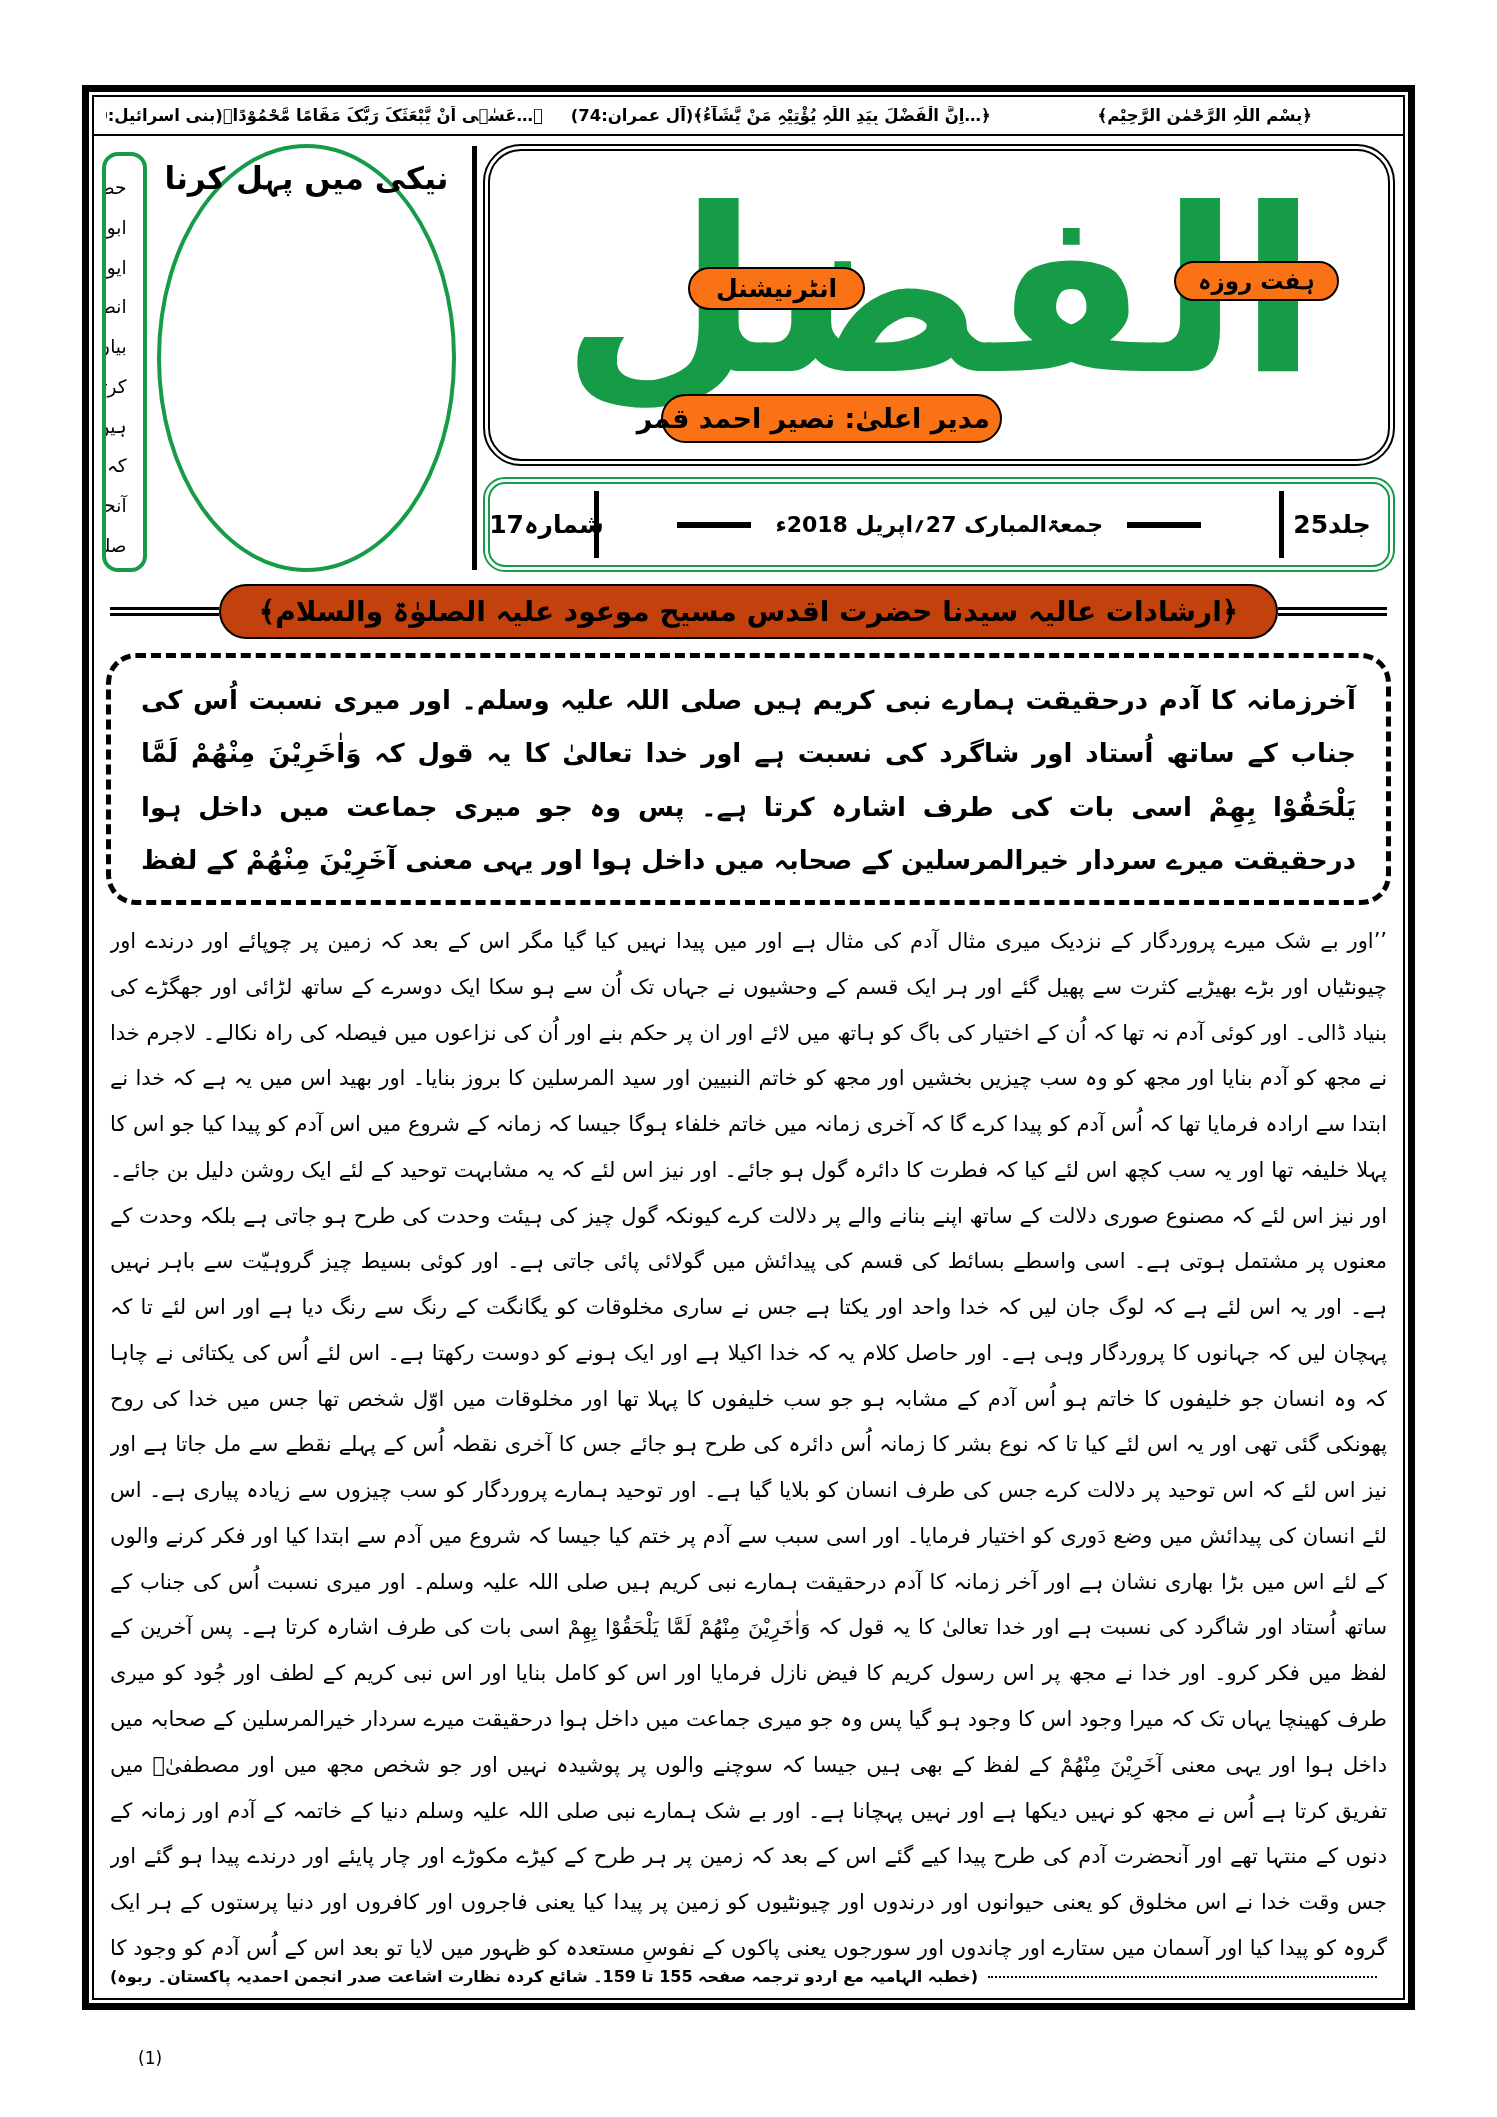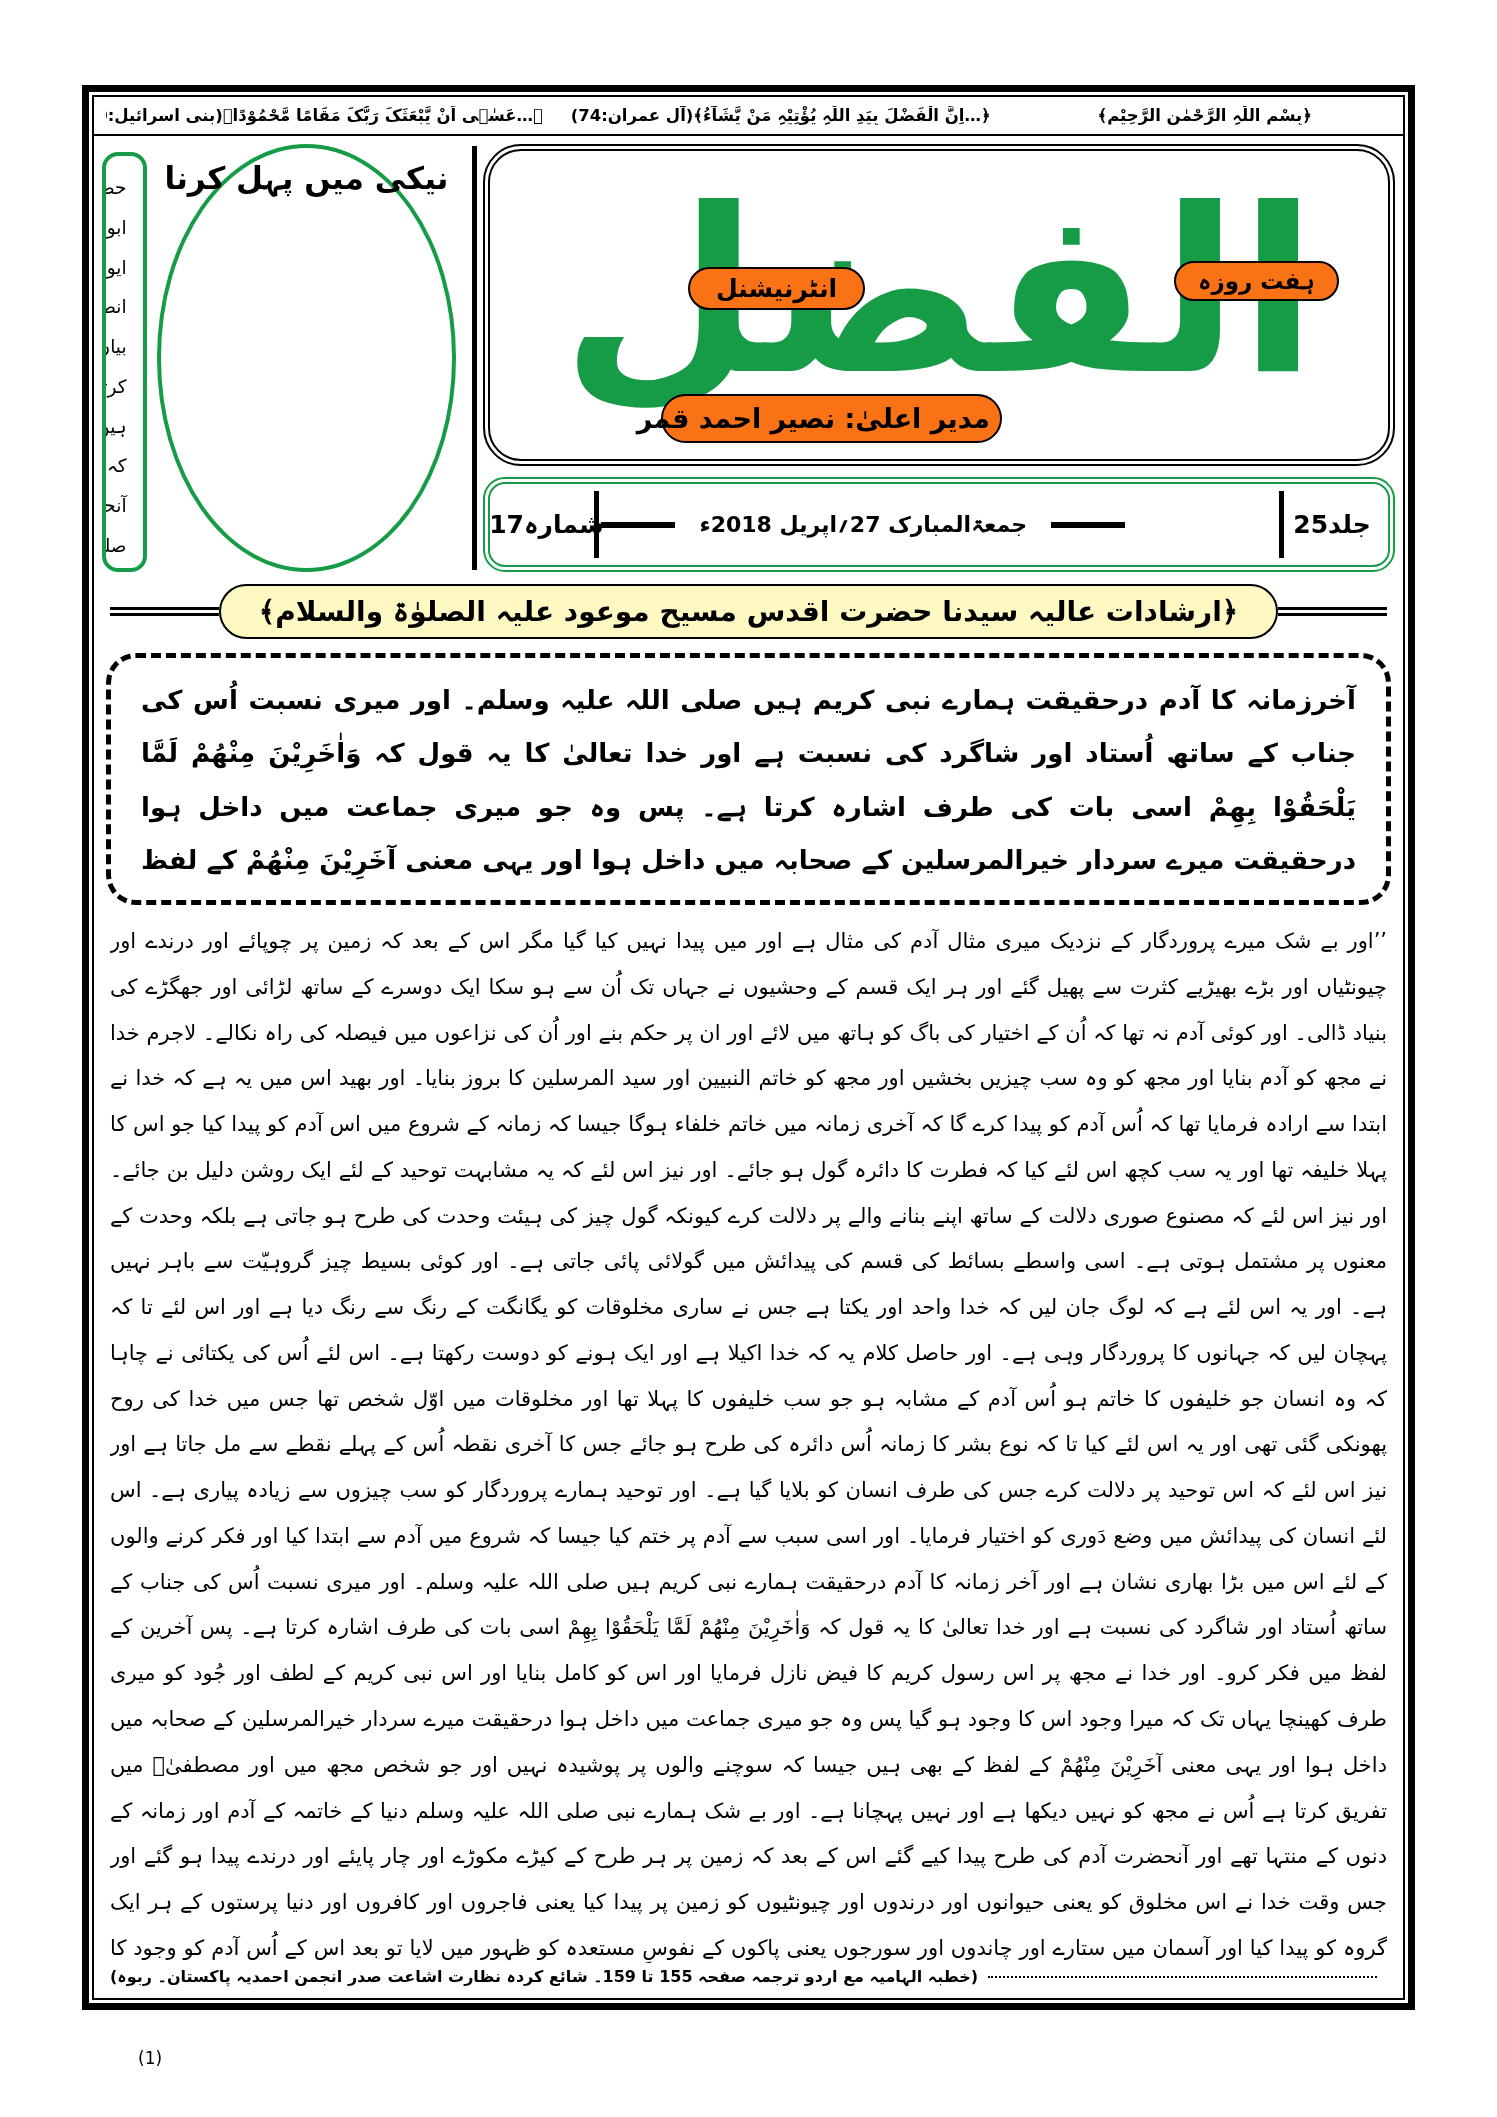--- a/index.html
+++ b/index.html
@@ -33,35 +33,35 @@
   .pill-weekly { right: 5.5%; top: 110px; font-size: 23px; padding: 5px 22px; }
   .pill-editor { left: 19%; bottom: 16px; width: 38%; font-size: 27px; padding: 7px 10px; }
 
   .issue-bar { margin-top: 11px; border: 2.5px solid #169b46; border-radius: 22px; padding: 3px; flex: 1; }
   .issue-bar-in { border: 2px solid #169b46; border-radius: 17px; height: 100%;
                   display: flex; direction: rtl; align-items: stretch; padding: 4px 10px; }
   .vol, .iss { width: 92px; display: flex; align-items: center; justify-content: center;
                font-weight: bold; font-size: 25px; }
   .bar-sep { width: 5px; background: #000; margin: 3px 2px; }
   .dates { flex: 1; display: flex; flex-direction: column; justify-content: center; gap: 6px; font-weight: bold; }
-  .d1 { font-size: 22px; display: flex; align-items: center; justify-content: flex-end; gap: 24px; }
+  .d1 { font-size: 22px; display: flex; align-items: center; justify-content: center; gap: 24px; }
   .dash { width: 74px; height: 6px; background: #000; display: inline-block; }
   .d2 { font-size: 22px; text-align: center; }
 
   .hadith-title { border: 4px solid #169b46; border-radius: 50%; text-align: center;
                   font-size: 31px; font-weight: bold; padding: 12px 4px; margin: 0 10px; }
   .hadith-body-box { flex: 1; border: 4px solid #169b46; border-radius: 16px; margin-top: 8px;
                      padding: 12px 16px 8px; overflow: hidden; }
   .hadith-text { font-size: 18.5px; line-height: 2.15; text-align: justify; }
   .hadith-ref { font-size: 15px; margin-top: 4px; }
 
   
   .banner-row { display: flex; align-items: center; margin: 6px 16px 4px; }
   .hline { flex: 1; height: 9px; border-top: 3px solid #000; border-bottom: 3px solid #000; }
-  .banner { background: #fef9c3; border: 2.5px solid #000; border-radius: 34px;
+  .banner { background: #c2410c; border: 2.5px solid #000; border-radius: 34px;
             padding: 9px 38px; font-size: 28px; font-weight: bold; color: #000; white-space: nowrap; }
 
   
   .quote-box { margin: 10px 12px 6px; border: 5px dashed #000; border-radius: 30px;
                padding: 16px 30px; font-size: 26px; font-weight: bold; line-height: 2.05;
                text-align: justify; height: 252px; overflow: hidden; }
 
   
   .article { margin: 8px 16px 0; font-size: 21px; line-height: 2.18; text-align: justify;
              flex: 1; overflow: hidden; }

